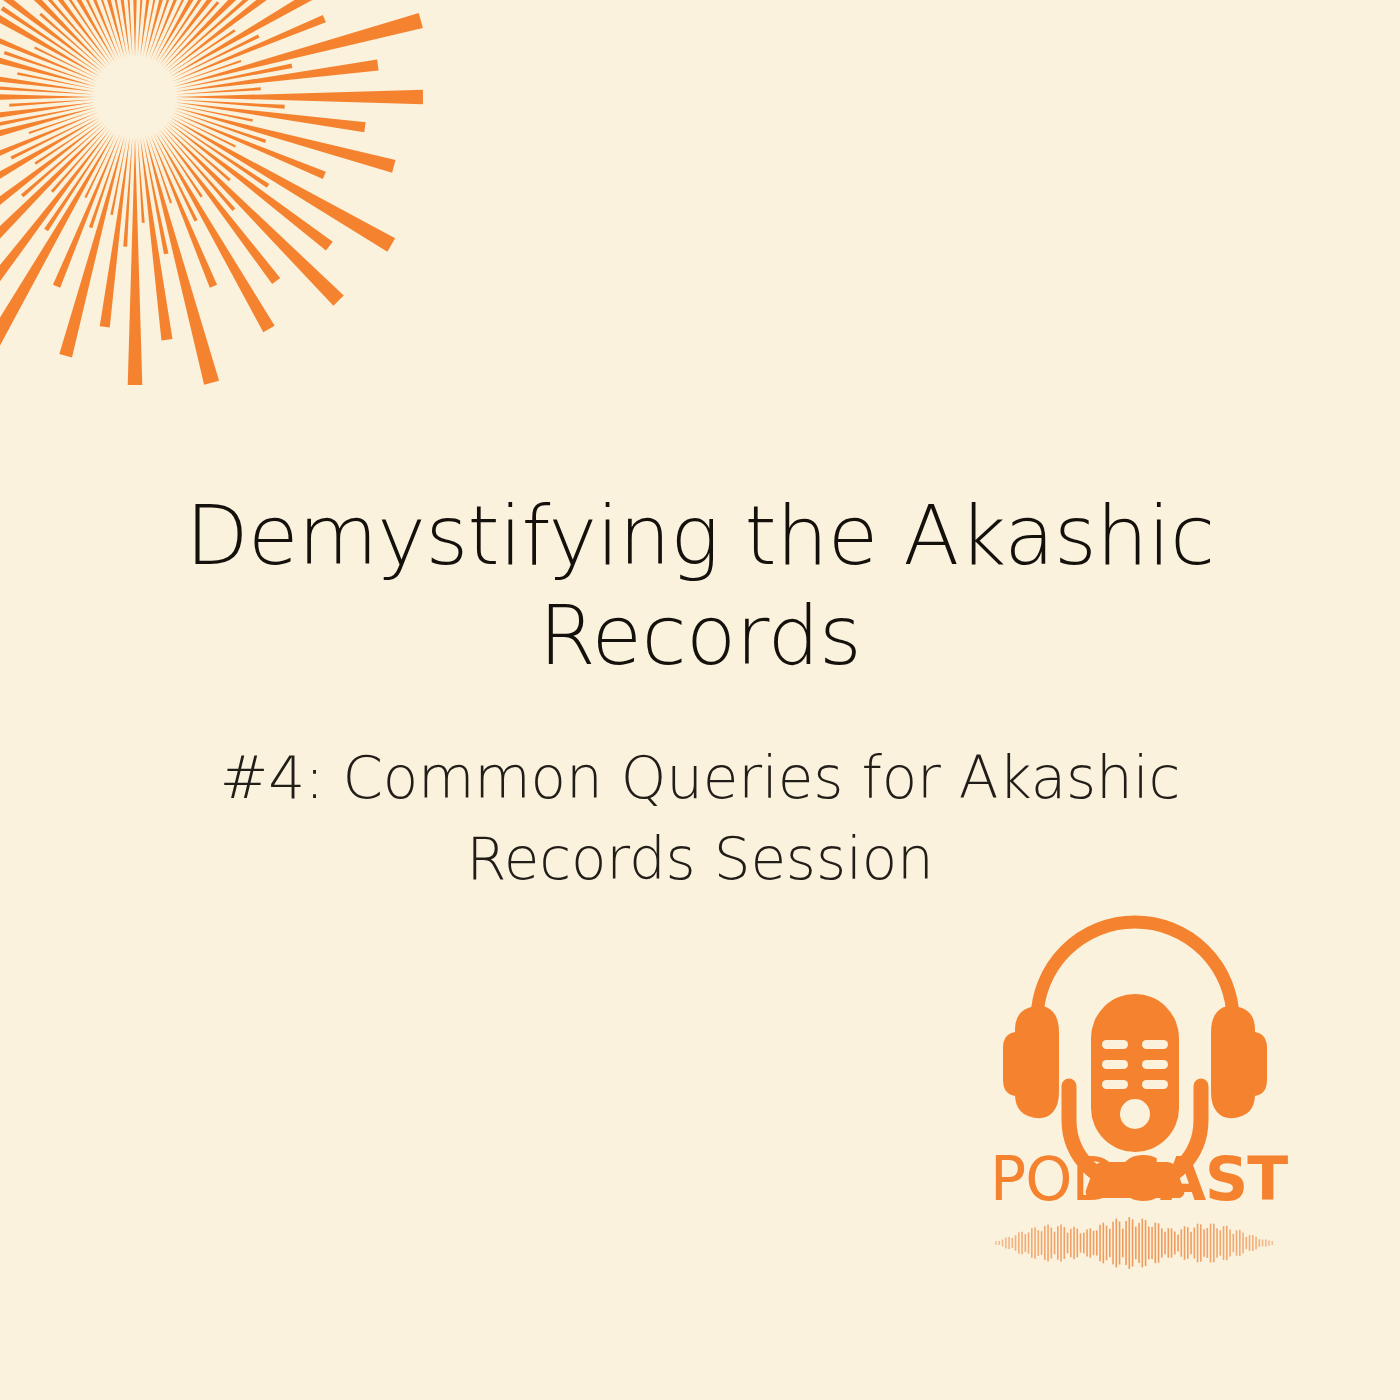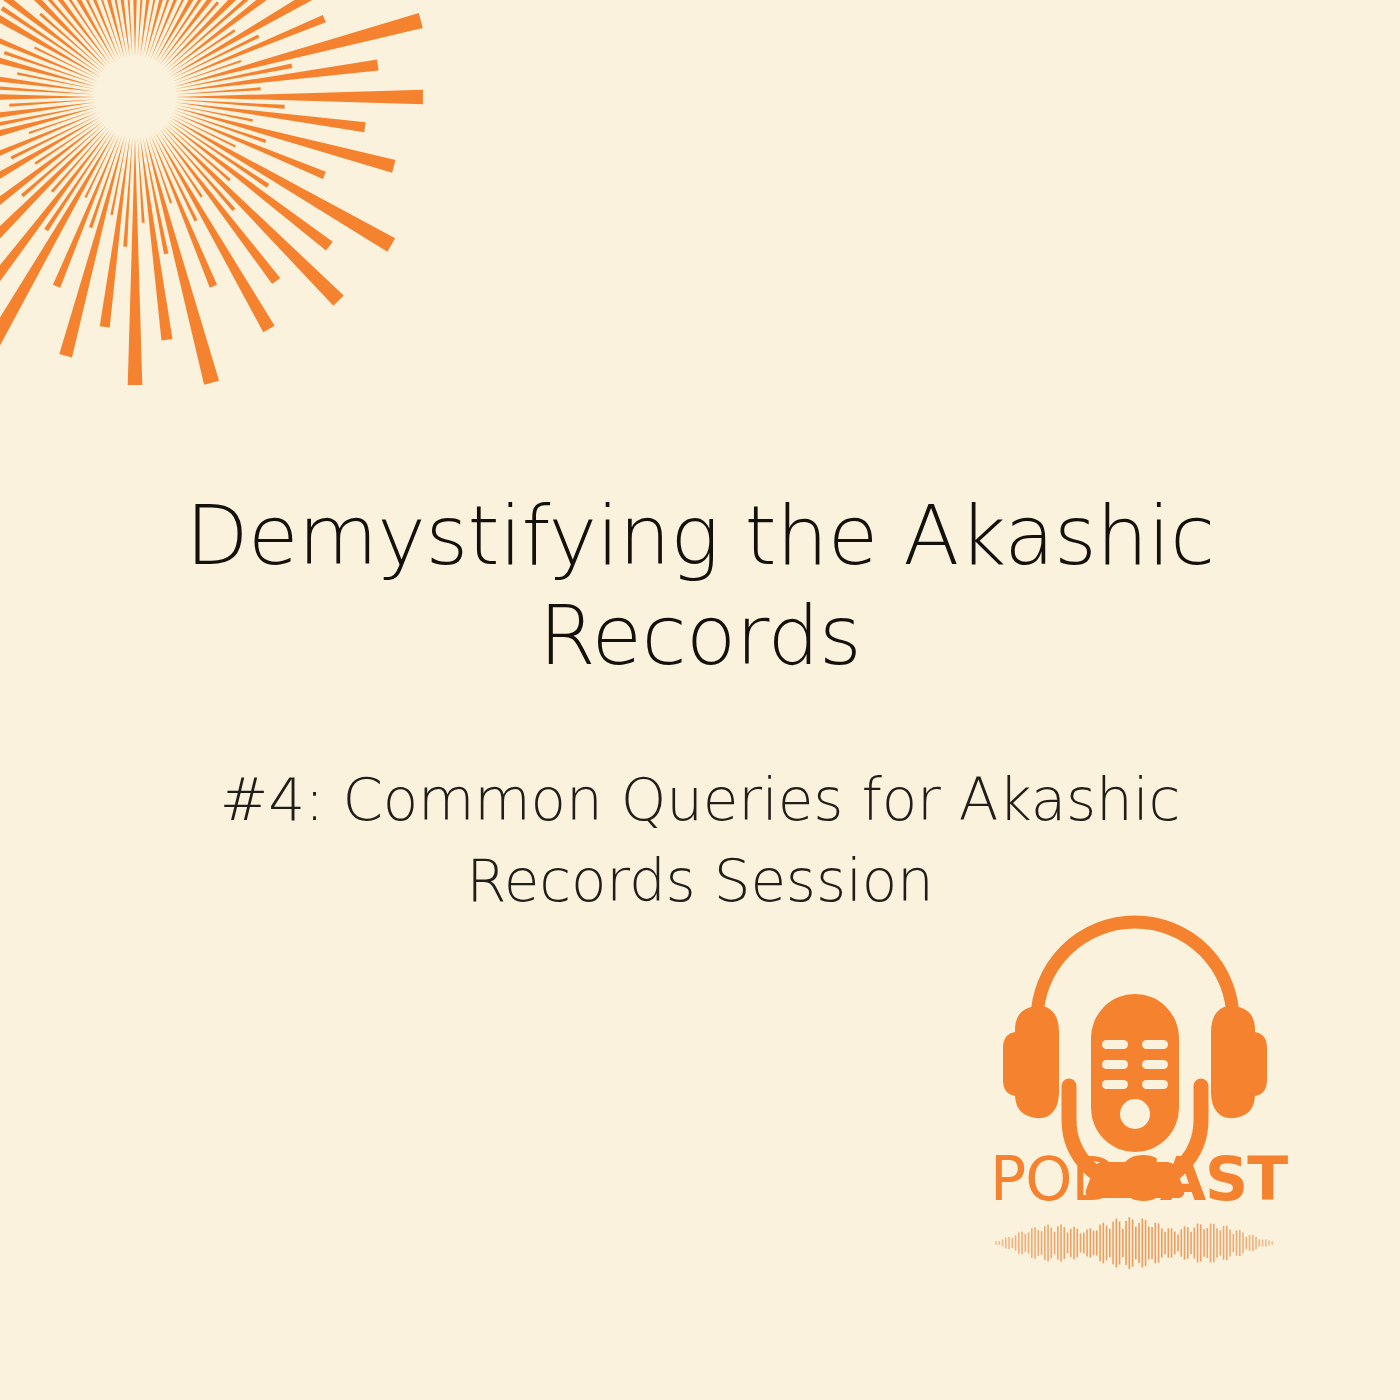--- a/index.html
+++ b/index.html
@@ -53,21 +53,21 @@
     margin: 16px;
     padding: 0 70px;
   }
   #episode-subtitle {
     font-family: "DejaVu Sans", sans-serif;
     font-weight: 300;
     font-size: 58px;
     line-height: 81px;
     color: #211d18;
     letter-spacing: -0.2px;
-    margin: 74px auto 0;
+    margin: 52px auto 0;
     padding: 0;
     max-width: 1000px;
   }
 
   
   #podcast-logo {
     position: absolute;
     left: 990px;
     top: 890px;
     width: 290px;

